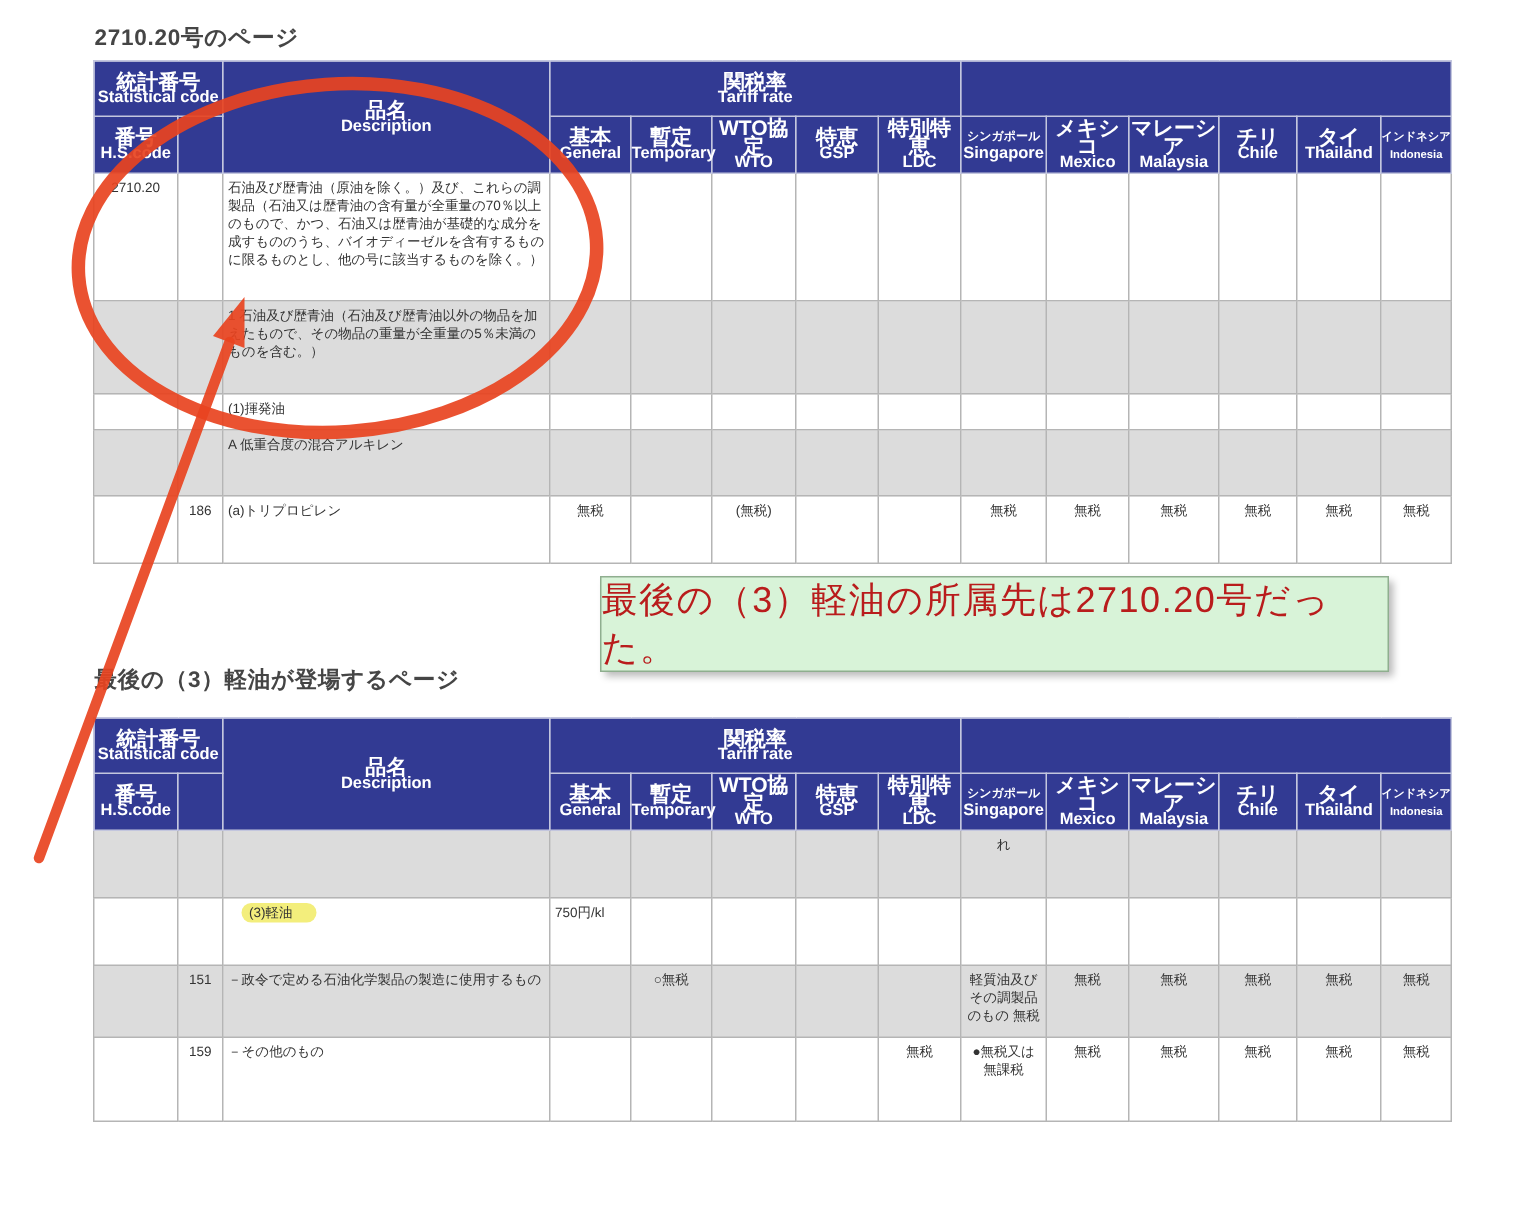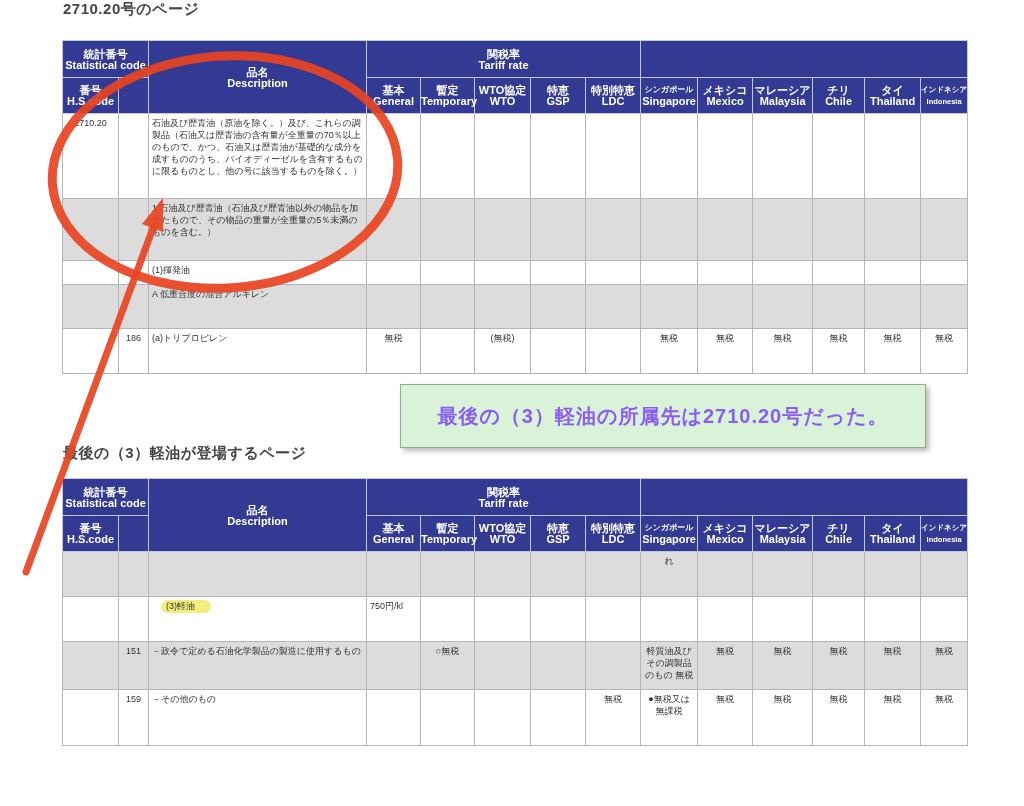--- a/index.html
+++ b/index.html
@@ -1,49 +1,49 @@
 <!DOCTYPE html>
 <html><head>
 <meta charset="utf-8">
 <style>
   html,body{margin:0;padding:0;background:#fff;}
   .canvas{position:relative;width:1024px;height:806px;background:#ffffff;overflow:hidden;
           font-family:"Liberation Sans","DejaVu Sans",sans-serif;}
   .page-title{position:absolute;left:63px;font-size:15px;font-weight:bold;color:#454545;letter-spacing:.5px;}
-  .t1{top:0;}
+  .t1{top:16px;}
   .t2{top:444px;}
 
   table.tariff{position:absolute;left:62px;width:905px;border-collapse:collapse;table-layout:fixed;
                border:1px solid #80809a;}
   #t1{top:40px;}
   #t2{top:478px;}
 
   table.tariff th{background:#323a93;color:#fff;border:1px solid #c3c6de;padding:1px 0;
                   font-weight:bold;text-align:center;vertical-align:middle;}
-  th .ja{display:block;font-size:11px;line-height:12px;}
+  th .ja{display:block;font-size:14px;line-height:12px;}
   th .en{display:block;font-size:11px;line-height:11px;}
   th.navy-blank{border-bottom:none;}
 
   table.tariff td{border:1px solid #b5b5b5;background:#fff;font-size:9px;line-height:12px;color:#333;
                   vertical-align:top;padding:3px 3px;}
   tr.shade td{background:#dcdcdc;}
   td.c{text-align:center;}
   td.desc{text-align:left;}
   td.small{font-size:8px;line-height:11px;}
   td.tiny{font-size:7.5px;line-height:9px;text-align:center;}
   td.ind1{padding-left:12px;margin-left:14px;}
   td.ind2{padding-left:20px;margin-left:37px;}
   td.ind3{padding-left:28px;}
 
   .hl{background:#f3ee7c;border-radius:9px;padding:1px 16px 2px 5px;}
 
   .callout{position:absolute;left:400px;top:384px;width:524px;height:62px;background:#d8f3d8;
            border:1px solid #8fae8f;box-shadow:3px 3px 5px rgba(0,0,0,.28);
            display:flex;align-items:center;justify-content:center;}
-  .callout span{font-size:20px;font-weight:bold;color:#8b5cf6;letter-spacing:1px;}
+  .callout span{font-size:24px;font-weight:normal;color:#b91c1c;letter-spacing:1px;}
 
   svg.overlay{position:absolute;left:0;top:0;pointer-events:none;}
 </style>
 </head>
 <body>
 
 <div class="canvas">
 
   <div class="page-title t1">2710.20号のページ</div>
 

